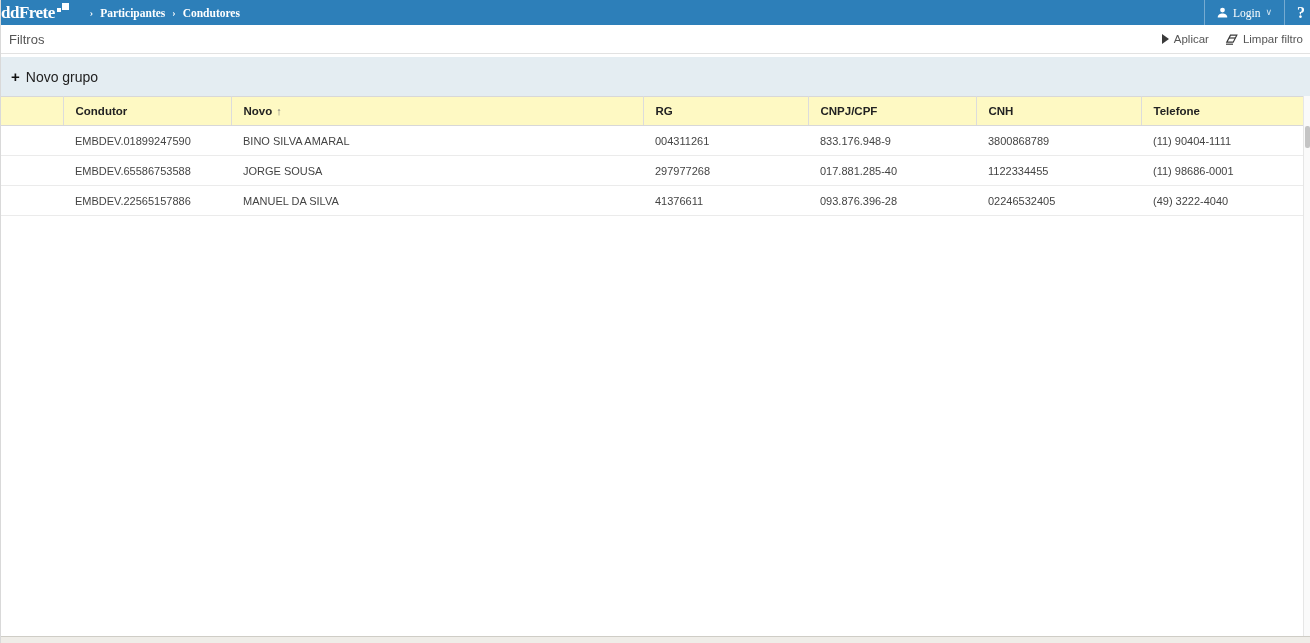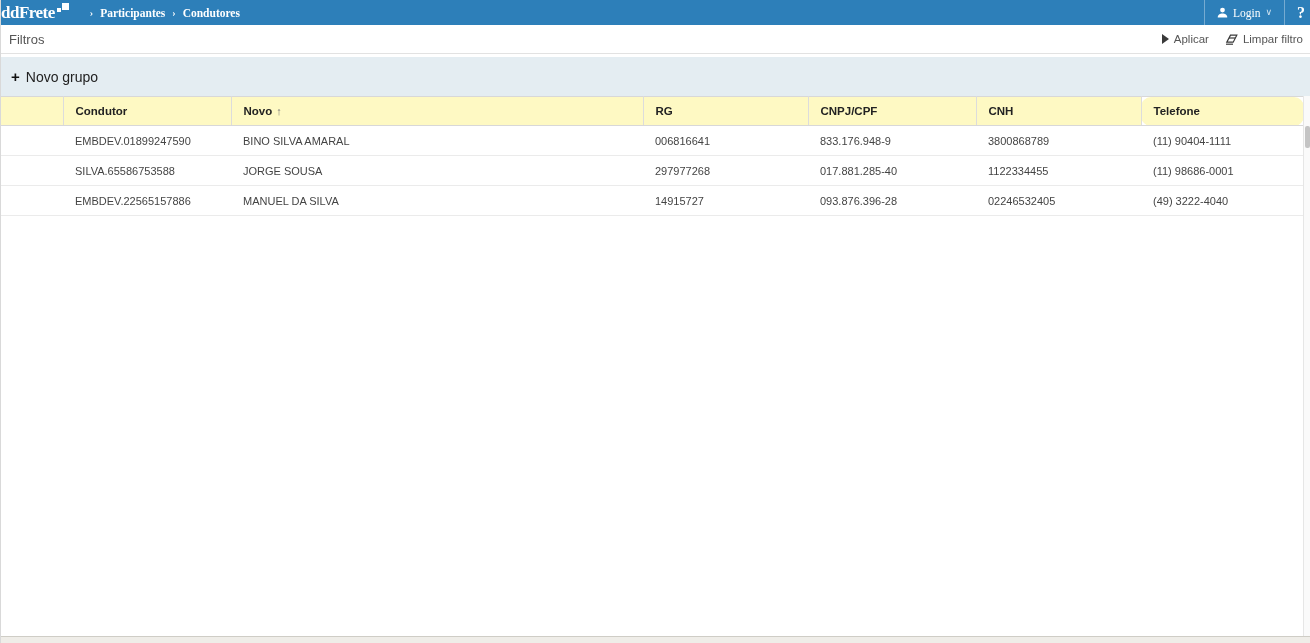--- a/index.html
+++ b/index.html
@@ -55,21 +55,21 @@
   .new-group-label { font-size:14px; color:#222; }
 
   
   .table-wrap { position:absolute; top:96px; left:0; width:1303px; }
   table { border-collapse:collapse; table-layout:fixed; width:1303px; }
   thead th {
     background:#fef9c3; height:29px; text-align:left; font-size:11.5px; font-weight:bold;
     color:#222; padding:0 12px; border-top:1px solid #d8d8d8; border-bottom:1px solid #d8d8d8;
     border-right:1px solid #dcdcdc; white-space:nowrap; overflow:hidden; cursor:pointer;
   }
-  thead th:last-child { border-right:none;border-radius:10px; }
+  thead th:last-child { border-right:none; }
   tbody td {
     height:30px; font-size:11px; color:#444; padding:0 12px;
     border-bottom:1px solid #ebebeb; white-space:nowrap; overflow:hidden; background:#fff;
   }
   tbody tr { cursor:pointer; }
   .sort-arrow { font-weight:normal; color:#777; font-size:11px; margin-left:4px; }
 
   
   .scroll-strip {
     position:absolute; top:96px; right:0; width:7px; height:541px;
@@ -162,39 +162,39 @@
           <th><span>CNPJ/CPF</span></th>
           <th><span>CNH</span></th>
           <th><span>Telefone</span></th>
         </tr>
       </thead>
       <tbody>
         <tr>
           <td></td>
           <td>EMBDEV.01899247590</td>
           <td>BINO SILVA AMARAL</td>
-          <td>006816641</td>
+          <td>004311261</td>
           <td>833.176.948-9</td>
           <td>3800868789</td>
           <td>(11) 90404-1111</td>
         </tr>
         <tr>
           <td></td>
-          <td>SILVA.65586753588</td>
+          <td>EMBDEV.65586753588</td>
           <td>JORGE SOUSA</td>
           <td>297977268</td>
           <td>017.881.285-40</td>
           <td>1122334455</td>
           <td>(11) 98686-0001</td>
         </tr>
         <tr>
           <td></td>
           <td>EMBDEV.22565157886</td>
           <td>MANUEL DA SILVA</td>
-          <td>14915727</td>
+          <td>41376611</td>
           <td>093.876.396-28</td>
           <td>02246532405</td>
           <td>(49) 3222-4040</td>
         </tr>
       </tbody>
     </table>
   </div>
 
   <div class="scroll-strip">
     <div class="scroll-thumb"></div>

